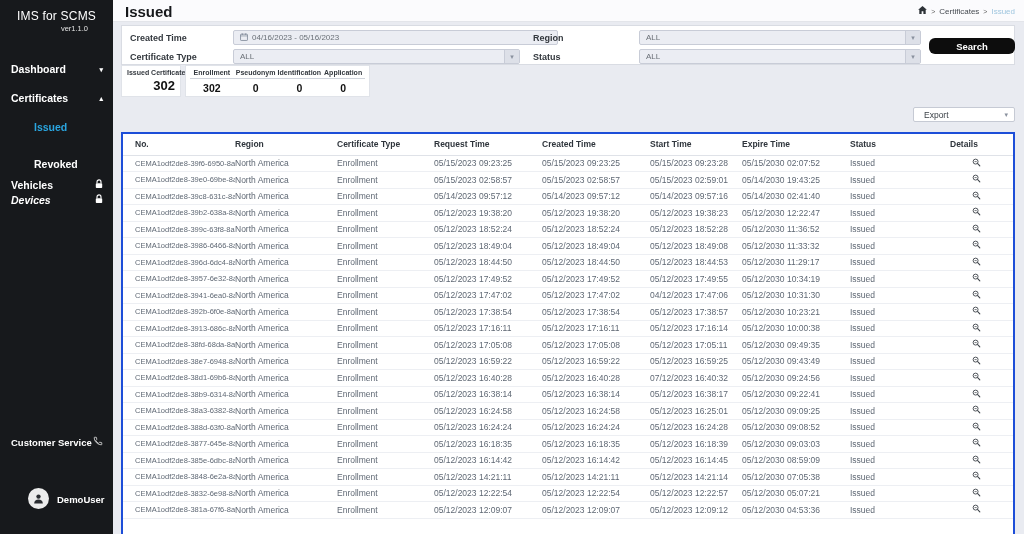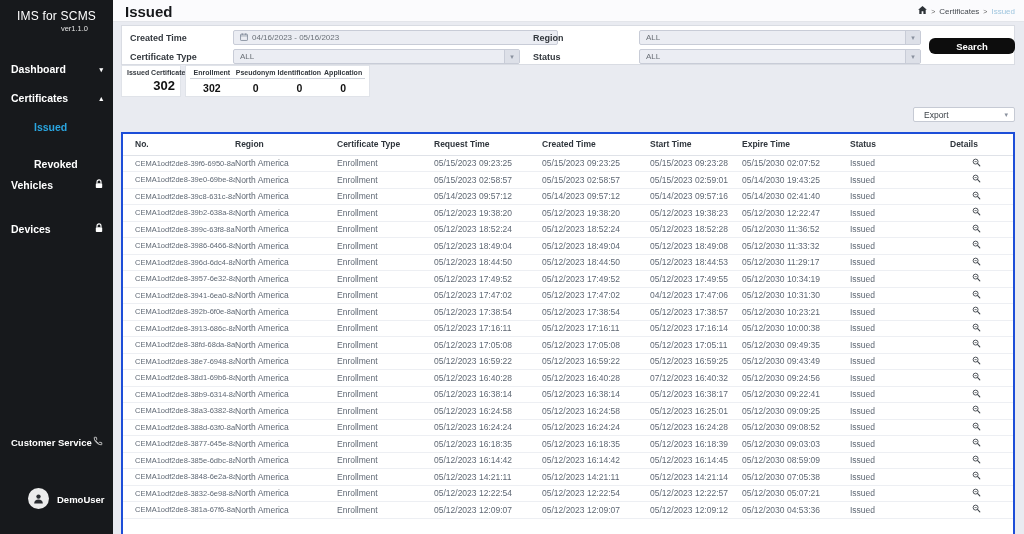--- a/index.html
+++ b/index.html
@@ -93,21 +93,21 @@
   <div class="nav-item nav-sub" style="top:148px;margin-top:8px;">
     <span>Revoked</span>
   </div>
   <div class="nav-item" style="top:177px;">
     <span>Vehicles</span>
     <span><svg width="8" height="10" viewBox="0 0 10 12">
           <path d="M2.5 5V3.4a2.5 2.5 0 0 1 5 0V5" fill="none" stroke="#fff" stroke-width="1.4"></path>
           <rect x="1" y="5" width="8" height="6" rx="1" fill="#fff"></rect>
         </svg></span>
   </div>
-  <div class="nav-item" style="top:221px;">
+  <div class="nav-item" style="top:192px;font-style:italic;">
     <span>Devices</span>
     <span><svg width="8" height="10" viewBox="0 0 10 12">
           <path d="M2.5 5V3.4a2.5 2.5 0 0 1 5 0V5" fill="none" stroke="#fff" stroke-width="1.4"></path>
           <rect x="1" y="5" width="8" height="6" rx="1" fill="#fff"></rect>
         </svg></span>
   </div>
 
   <div class="side-foot-item" style="top:436px;">
     <span>Customer Service</span>
     <span><svg width="10" height="10" viewBox="0 0 24 24">

